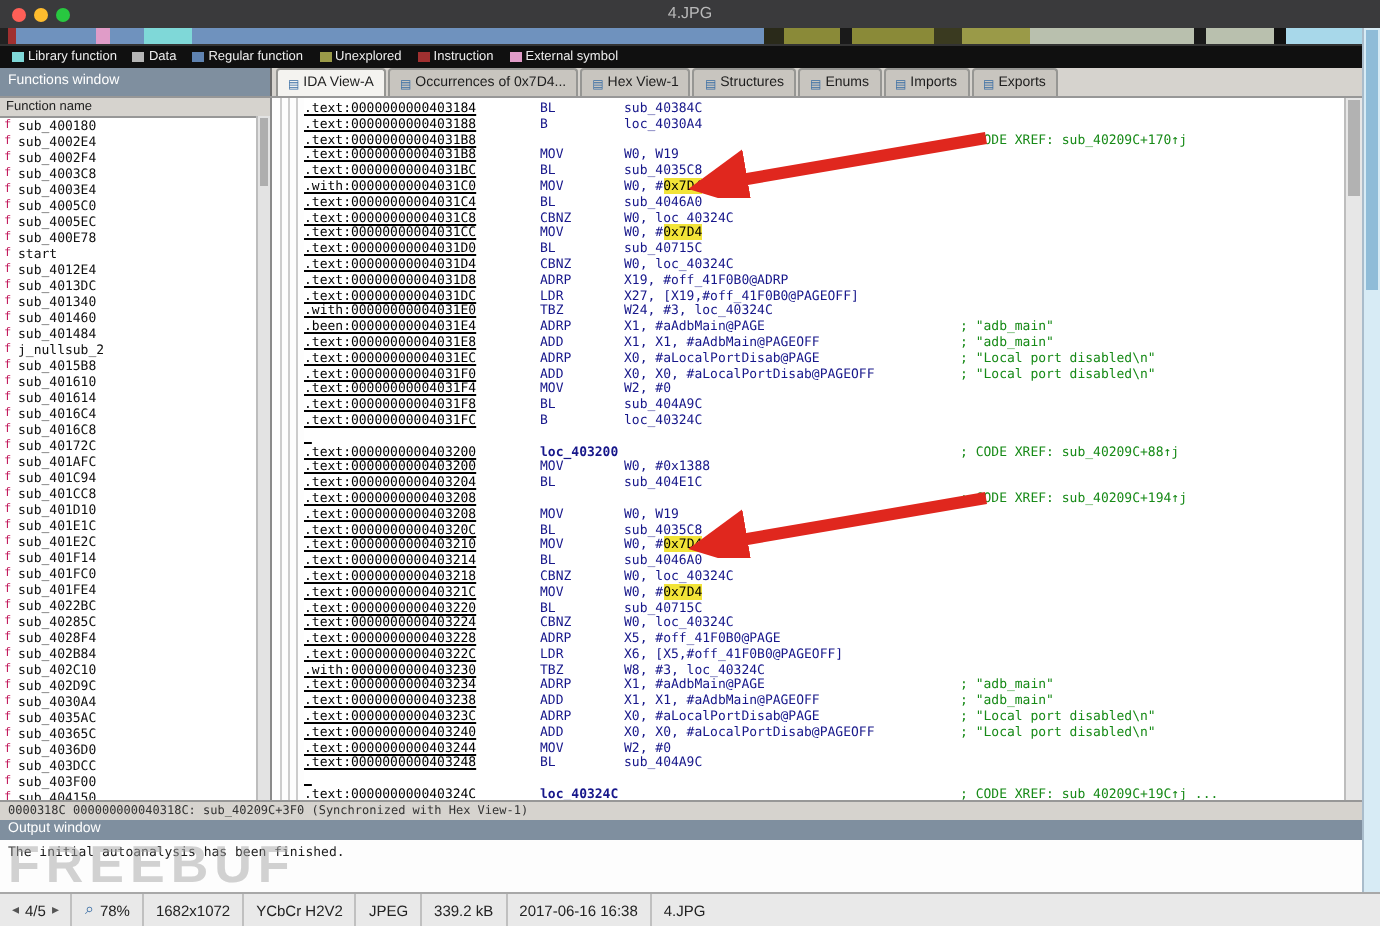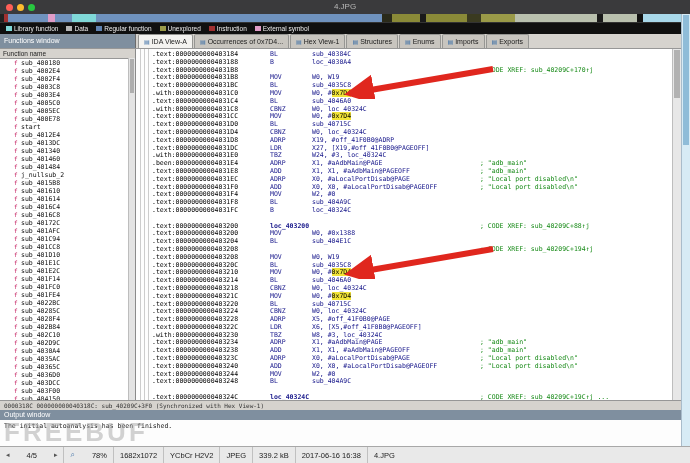--- a/index.html
+++ b/index.html
@@ -25,54 +25,54 @@
   .func-title{width:136px;flex:0 0 136px;background:#7f8f9f;color:#fff;font-size:7px;line-height:14px;padding-left:4px;box-sizing:border-box;border-right:1px solid #6b6b6b;white-space:nowrap;overflow:hidden;}
   .tabs{flex:1;display:flex;align-items:flex-end;overflow:hidden;padding-left:2px;}
   .tab{display:flex;align-items:center;gap:2px;font-size:7px;height:13px;padding:0 5px;background:#c8c5bf;border:1px solid #969693;border-bottom:none;border-radius:2px 2px 0 0;margin-right:1px;white-space:nowrap;color:#1d1d1d;}
   .tab.active{background:#f4f3f0;}
   .tabicon{color:#3a6ea5;font-size:6px;}
 
   .main{flex:1;display:flex;min-height:0;}
   .funcpanel{width:136px;flex:0 0 136px;border-right:1px solid #8a8a8a;display:flex;flex-direction:column;background:#fff;position:relative;box-sizing:border-box;}
   .funchead{flex:0 0 9px;background:#d6d3ce;border-bottom:1px solid #979797;font-size:6.5px;line-height:9px;padding-left:3px;color:#222;}
   .funclist{flex:1;overflow:hidden;font-family:"DejaVu Sans Mono",monospace;}
-  .funcrow{height:8px;line-height:8px;display:flex;align-items:center;gap:3px;padding-left:2px;font-size:6.5px;white-space:nowrap;color:#101010;margin-left:12px;}
+  .funcrow{height:8px;line-height:8px;display:flex;align-items:center;gap:3px;padding-left:2px;font-size:6.5px;white-space:nowrap;color:#101010;}
   .ficon{color:#c2185b;font-size:6px;width:4px;}
   .funcscroll{position:absolute;right:0;top:9px;bottom:0;width:6px;background:#e3e3e3;border-left:1px solid #bdbdbd;}
   .funcscroll .thumb{margin:1px;height:34px;background:#aeaeae;}
 
   .listing{flex:1;position:relative;background:#fff;overflow:hidden;font-family:"DejaVu Sans Mono",monospace;}
   .flowcol{position:absolute;left:0;top:0;bottom:0;width:16px;background:
     linear-gradient(#cccccc,#cccccc) 4px 0/1px 100% no-repeat,
     linear-gradient(#cccccc,#cccccc) 8px 0/1px 100% no-repeat,
     linear-gradient(#cccccc,#cccccc) 12px 0/1px 100% no-repeat,#fdfdfd;}
   .lines{position:absolute;left:16px;top:2px;right:9px;}
   .dline{height:7.8px;line-height:7.8px;white-space:nowrap;font-size:6.5px;}
-  .addr{display:inline-block;width:118px;color:#000;}
+  .addr{display:inline-block;width:118px;color:#000;text-decoration:underline;}
   .mn{display:inline-block;min-width:42px;color:#16168a;}
   .mn.lbl{font-weight:bold;}
   .ops{display:inline-block;min-width:168px;color:#16168a;}
   .hltok{background:#f2e438;color:#000;}
   .cmt{color:#178a17;}
   .arrow{position:absolute;z-index:4;pointer-events:none;}
   .a1{left:195px;top:14px;}
   .a2{left:195px;top:194px;}
   .listscroll{position:absolute;right:0;top:0;bottom:0;width:8px;background:#e7e7e7;border-left:1px solid #bdbdbd;}
   .listscroll .thumb{margin:1px;height:48px;background:#b2b2b2;}
 
   .idastatus{flex:0 0 9px;background:#d6d3ce;border-top:1px solid #979797;font-size:6px;line-height:9px;padding-left:4px;font-family:"DejaVu Sans Mono",monospace;color:#333;white-space:nowrap;overflow:hidden;}
   .outtitle{flex:0 0 10px;background:#7f8f9f;color:#fff;font-size:7px;line-height:10px;padding-left:4px;}
   .outbody{flex:0 0 22px;background:#fdfdfd;font-size:6.5px;line-height:8px;font-family:"DejaVu Sans Mono",monospace;color:#1b1b1b;padding:2px 4px;overflow:hidden;}
   .watermark{position:absolute;left:4px;bottom:-2px;font-size:26px;font-weight:bold;letter-spacing:3px;color:rgba(165,165,165,0.5);z-index:5;pointer-events:none;}
 
   .winscroll{flex:0 0 8px;background:#d7ebf5;border-left:1px solid #a9bccb;}
   .winscroll .thumb{margin:1px;height:130px;background:#8fbcd8;}
 
   .statusbar{flex:0 0 16px;background:#e9e9e9;border-top:1px solid #a8a8a8;display:flex;align-items:stretch;font-size:7.5px;color:#222;}
-  .seg{display:flex;align-items:center;gap:17px;padding:0 6px;border-right:1px solid #c0c0c0;white-space:nowrap;}
+  .seg{display:flex;align-items:center;gap:3px;padding:0 6px;border-right:1px solid #c0c0c0;white-space:nowrap;}
   .seg.grow{flex:1;border-right:none;}
   .navbtn{color:#555;font-size:7px;cursor:default;}
   .zicon{color:#3a6ea5;font-size:8px;}
 </style>
 </head>
 <body>
 
 <div class="app">
 
   <div class="titlebar">
@@ -354,21 +354,21 @@
         <div class="listing">
           <div class="flowcol"></div>
           <div class="lines">
               <div class="dline"><span class="addr">.text:0000000000403184</span><span class="mn">BL</span><span class="ops">sub_40384C</span></div>
               <div class="dline"><span class="addr">.text:0000000000403188</span><span class="mn">B</span><span class="ops">loc_4030A4</span></div>
               <div class="dline"><span class="addr">.text:00000000004031B8</span><span class="mn"></span><span class="ops"></span><span class="cmt">; CODE XREF: sub_40209C+170↑j</span></div>
               <div class="dline"><span class="addr">.text:00000000004031B8</span><span class="mn">MOV</span><span class="ops">W0, W19</span></div>
               <div class="dline"><span class="addr">.text:00000000004031BC</span><span class="mn">BL</span><span class="ops">sub_4035C8</span></div>
               <div class="dline"><span class="addr">.with:00000000004031C0</span><span class="mn">MOV</span><span class="ops">W0, #<span class="hltok">0x7D4</span></span></div>
               <div class="dline"><span class="addr">.text:00000000004031C4</span><span class="mn">BL</span><span class="ops">sub_4046A0</span></div>
-              <div class="dline"><span class="addr">.with:00000000004031C8</span><span class="mn">CBNZ</span><span class="ops">W0, loc_40324C</span></div>
+              <div class="dline"><span class="addr">.text:00000000004031C8</span><span class="mn">CBNZ</span><span class="ops">W0, loc_40324C</span></div>
               <div class="dline"><span class="addr">.text:00000000004031CC</span><span class="mn">MOV</span><span class="ops">W0, #<span class="hltok">0x7D4</span></span></div>
               <div class="dline"><span class="addr">.text:00000000004031D0</span><span class="mn">BL</span><span class="ops">sub_40715C</span></div>
               <div class="dline"><span class="addr">.text:00000000004031D4</span><span class="mn">CBNZ</span><span class="ops">W0, loc_40324C</span></div>
               <div class="dline"><span class="addr">.text:00000000004031D8</span><span class="mn">ADRP</span><span class="ops">X19, #off_41F0B0@ADRP</span></div>
               <div class="dline"><span class="addr">.text:00000000004031DC</span><span class="mn">LDR</span><span class="ops">X27, [X19,#off_41F0B0@PAGEOFF]</span></div>
               <div class="dline"><span class="addr">.with:00000000004031E0</span><span class="mn">TBZ</span><span class="ops">W24, #3, loc_40324C</span></div>
               <div class="dline"><span class="addr">.been:00000000004031E4</span><span class="mn">ADRP</span><span class="ops">X1, #aAdbMain@PAGE</span><span class="cmt">; "adb_main"</span></div>
               <div class="dline"><span class="addr">.text:00000000004031E8</span><span class="mn">ADD</span><span class="ops">X1, X1, #aAdbMain@PAGEOFF</span><span class="cmt">; "adb_main"</span></div>
               <div class="dline"><span class="addr">.text:00000000004031EC</span><span class="mn">ADRP</span><span class="ops">X0, #aLocalPortDisab@PAGE</span><span class="cmt">; "Local port disabled\n"</span></div>
               <div class="dline"><span class="addr">.text:00000000004031F0</span><span class="mn">ADD</span><span class="ops">X0, X0, #aLocalPortDisab@PAGEOFF</span><span class="cmt">; "Local port disabled\n"</span></div>

